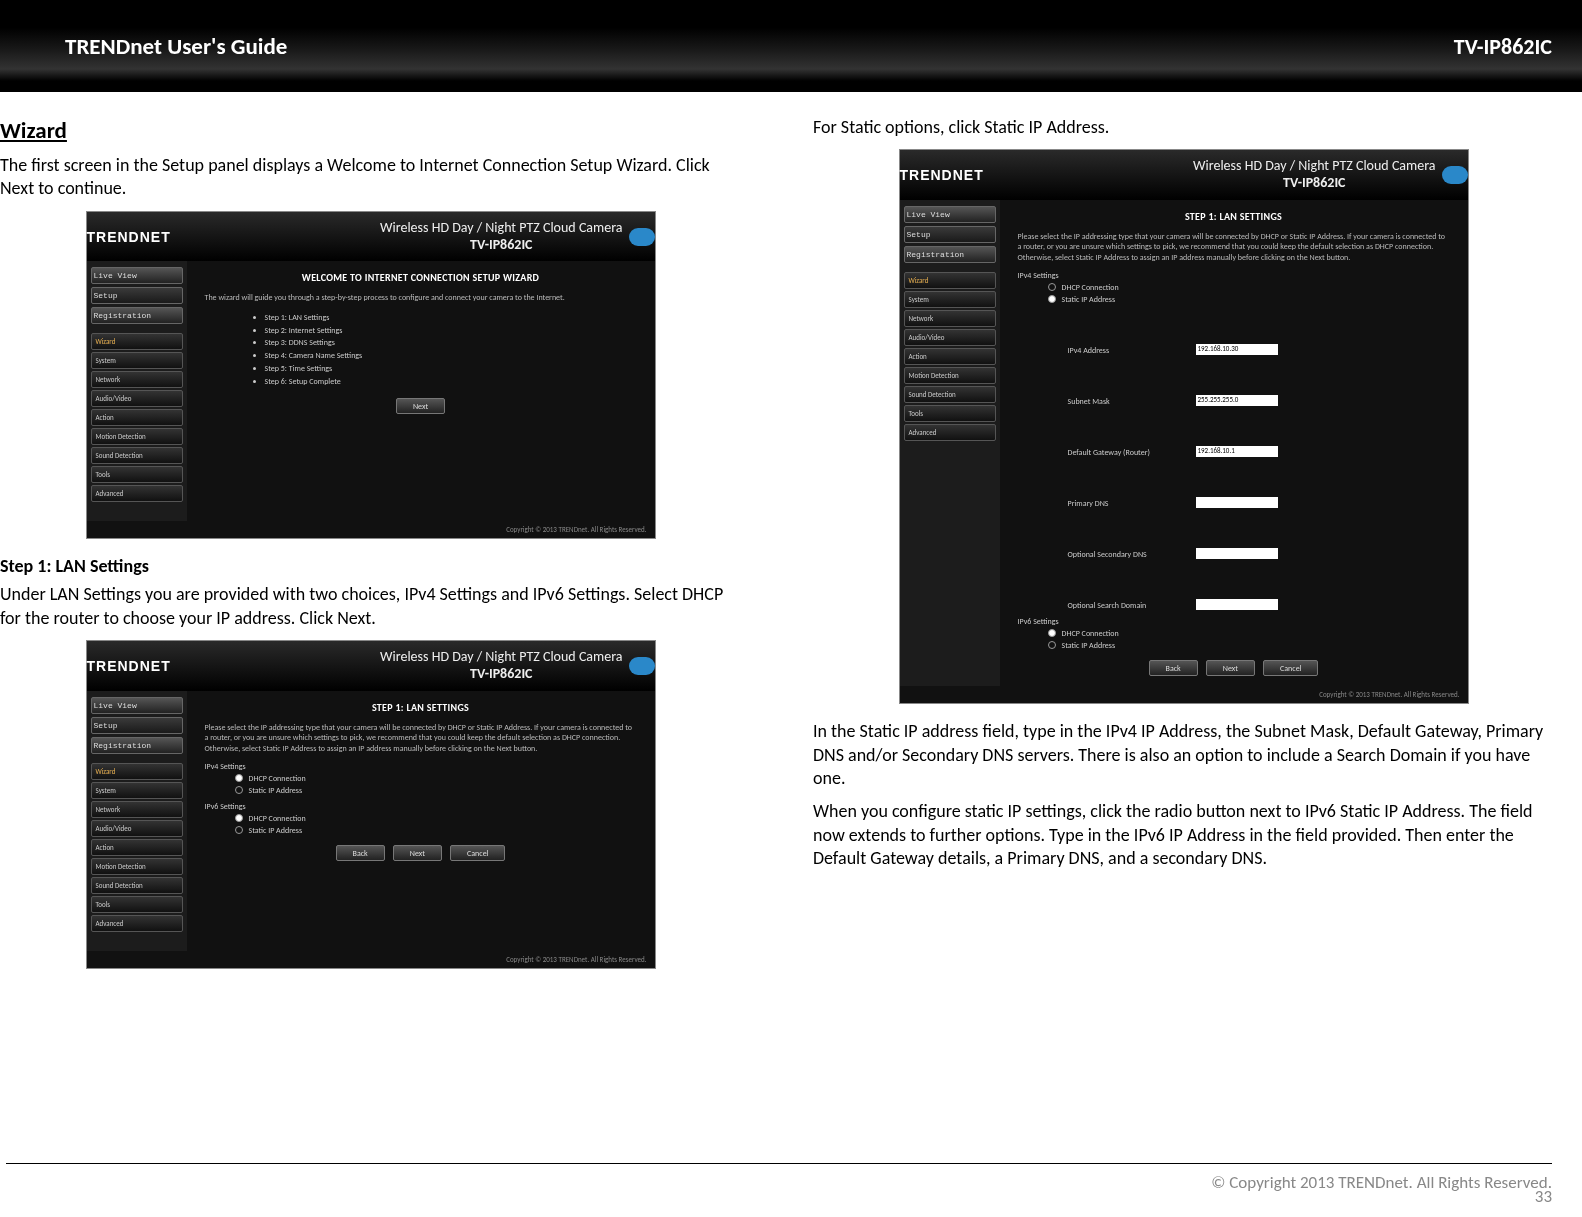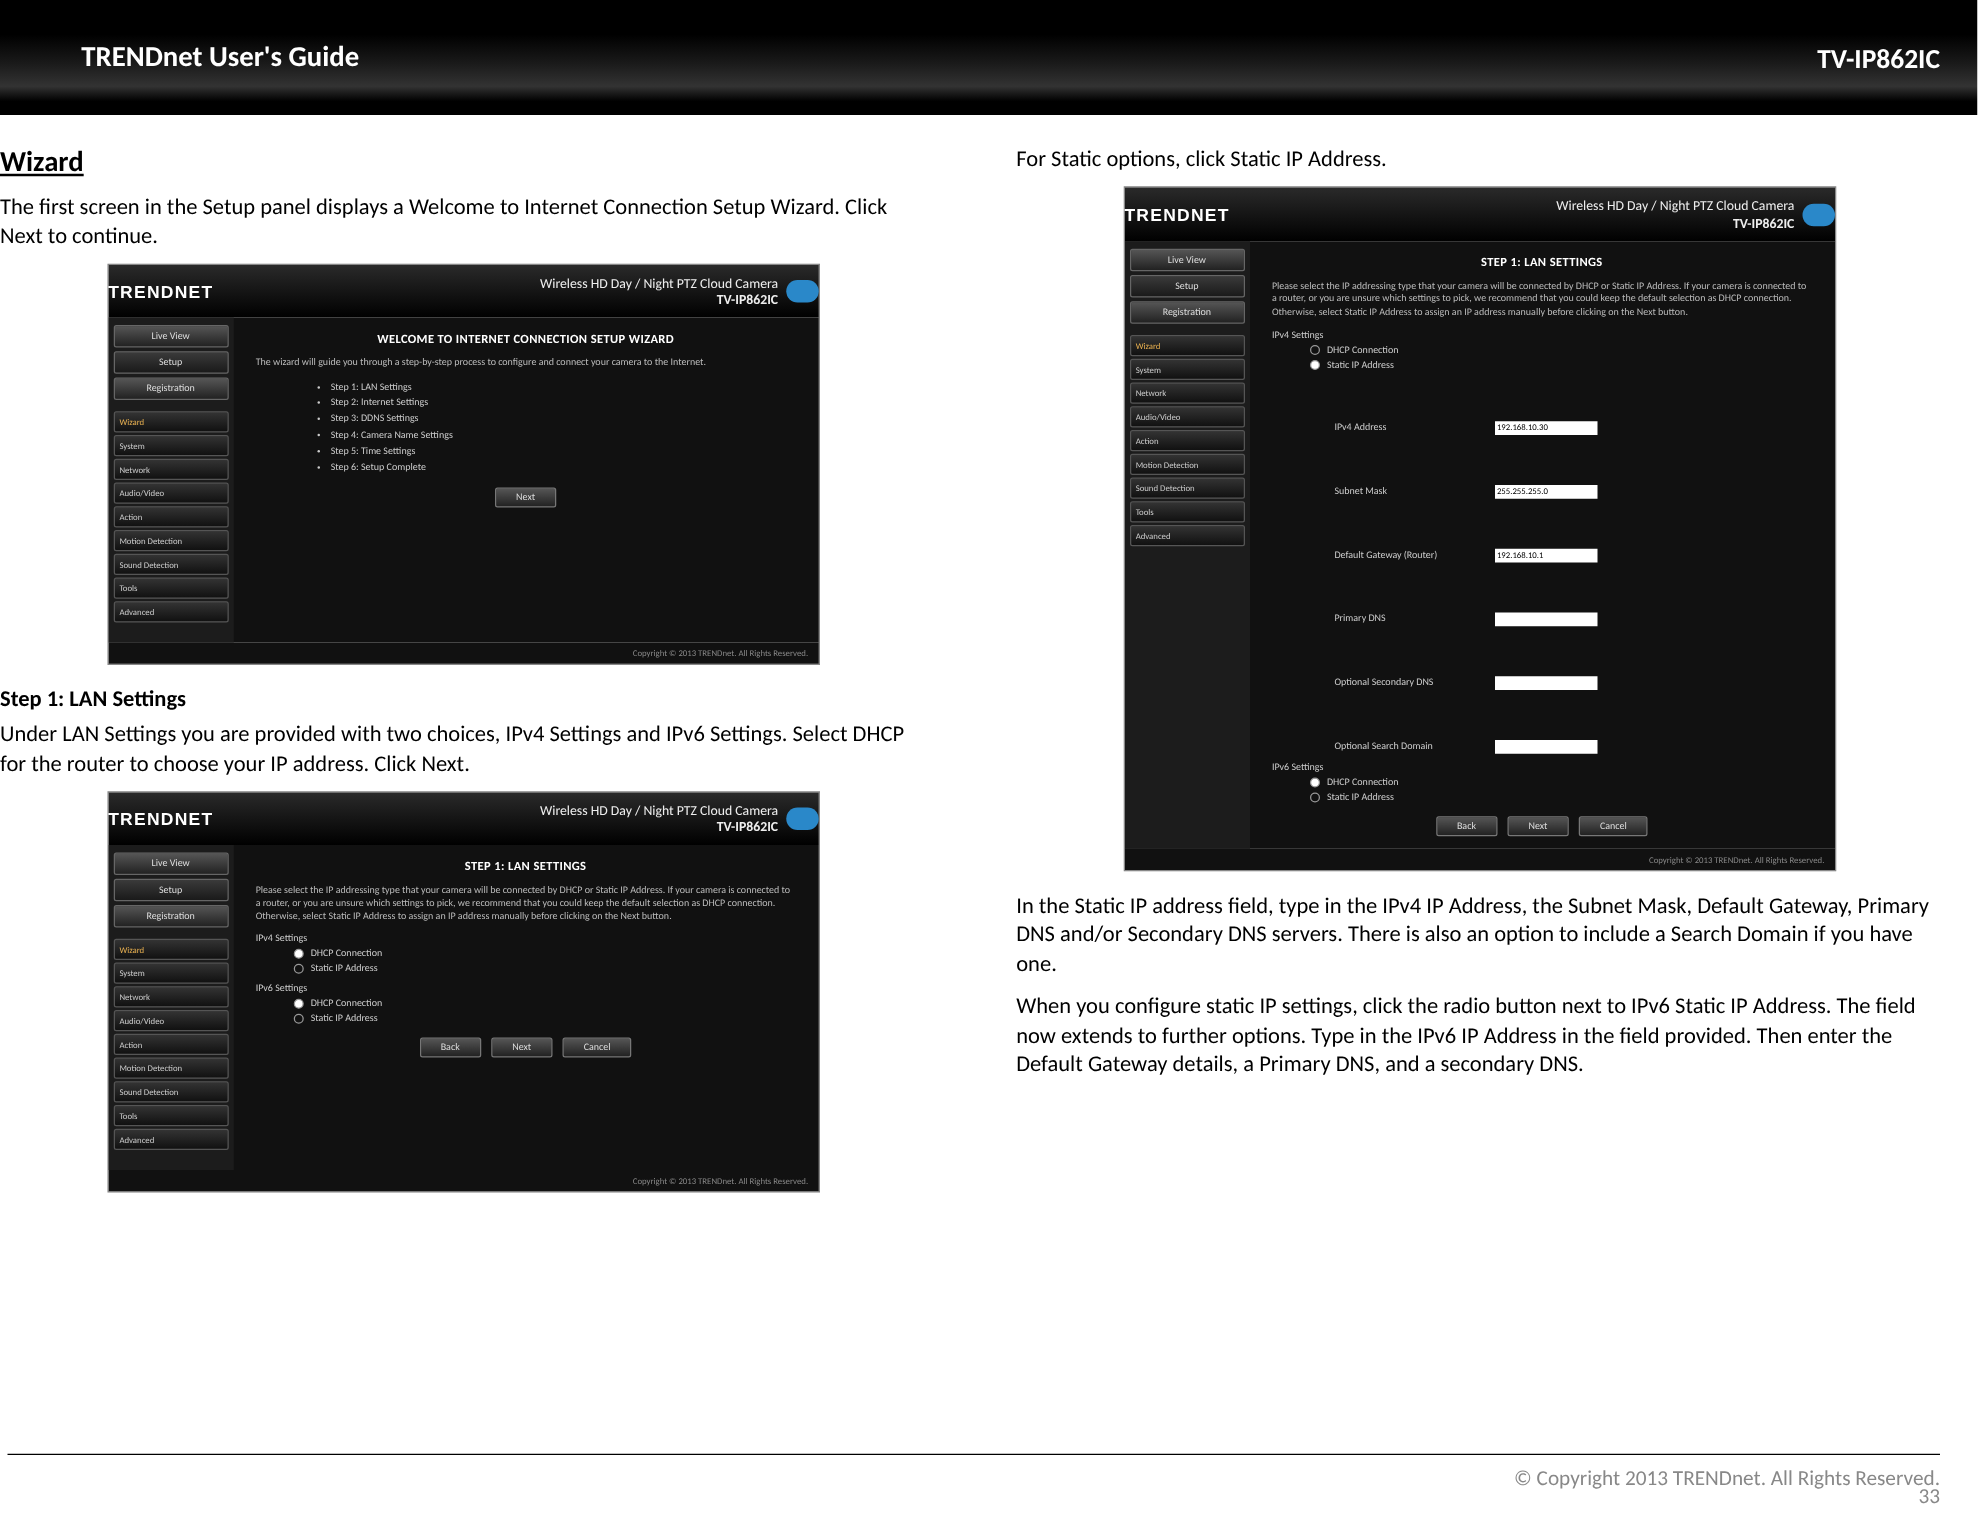--- a/index.html
+++ b/index.html
@@ -11,25 +11,25 @@
   .col { flex: 1; padding: 0 28px 0 4px; }
   .col.left { padding-left: 0; }
   h1.section { font-size: 23px; font-weight: bold; text-decoration: underline; margin: 0 0 10px 0; }
   p.body { font-size: 18px; line-height: 1.3; margin: 0 0 10px 0; }
   .step-heading { font-size: 18px; font-weight: bold; margin: 8px 0 6px 0; }
   .screenshot-wrap { display: flex; justify-content: center; margin: 6px 0 16px 0; }
   .screenshot { width: 570px; background: #e8e8e8; border: 1px solid #888; font-size: 9px; color: #eee; }
   .ss-top { background: linear-gradient(to bottom, #2a2a2a, #000); display: flex; align-items: center; justify-content: space-between; padding: 8px 0; }
   .ss-logo { font-family: Arial, sans-serif; font-weight: bold; font-size: 14px; letter-spacing: 1px; color: #fff; }
   .ss-logo span { color: #fff; }
-  .ss-prod { font-size: 11px; text-align: right; line-height: 1.2; }
+  .ss-prod { font-size: 14px; text-align: center; line-height: 1.2; }
   .cloud { display: inline-block; width: 26px; height: 18px; background: #2a88c9; border-radius: 9px; margin-left: 6px; vertical-align: middle; }
   .ss-body { display: flex; background: #111; min-height: 260px; }
   .ss-sidebar { width: 100px; padding: 6px 4px; background: #1c1c1c; }
-  .sb-btn { background: linear-gradient(#555,#222); border: 1px solid #666; color: #ddd; font-size: 8px; text-align: center; padding: 3px 2px; margin-bottom: 3px; border-radius: 2px; }
+  .sb-btn { background: linear-gradient(#555,#222); border: 1px solid #666; color: #ddd; font-size: 8px; padding: 3px 2px; margin-bottom: 3px; border-radius: 2px; font-family: Liberation Mono, monospace; }
   .sb-btn.orange { background: linear-gradient(#3a3a3a,#1a1a1a); }
   .sb-divider { height: 6px; }
   .sb-item { background: linear-gradient(#333,#111); border: 1px solid #555; color: #ccc; font-size: 7px; padding: 3px 4px; margin-bottom: 2px; border-radius: 2px; }
   .sb-item.hl { color: #e8b050; }
   .ss-main { flex: 1; padding: 10px 18px; }
   .ss-main-title { color: #fff; font-weight: bold; font-size: 10px; text-align: center; margin-bottom: 8px; letter-spacing: 0.3px; }
   .ss-main-desc { color: #bbb; font-size: 8px; line-height: 1.3; margin-bottom: 8px; }
   .ss-steps { list-style: disc; margin-left: 60px; color: #ccc; font-size: 8px; line-height: 1.6; }
   .ss-section-label { color: #ccc; font-size: 8px; margin: 6px 0 2px 0; }
   .ss-radio-row { display: flex; align-items: center; gap: 6px; color: #ccc; font-size: 8px; margin-left: 30px; margin-bottom: 2px; }

